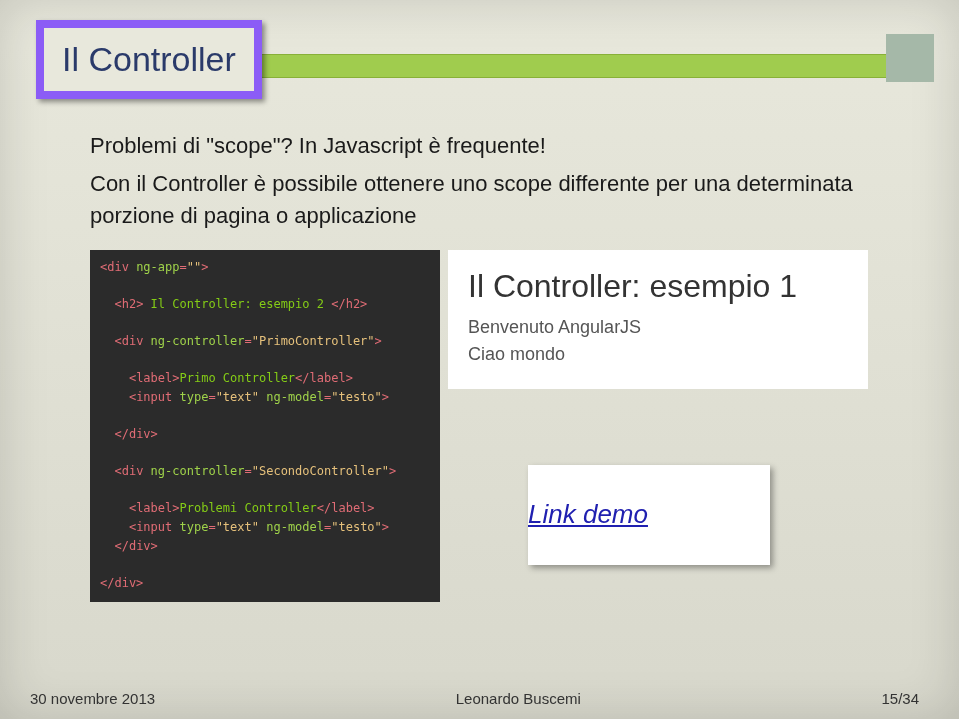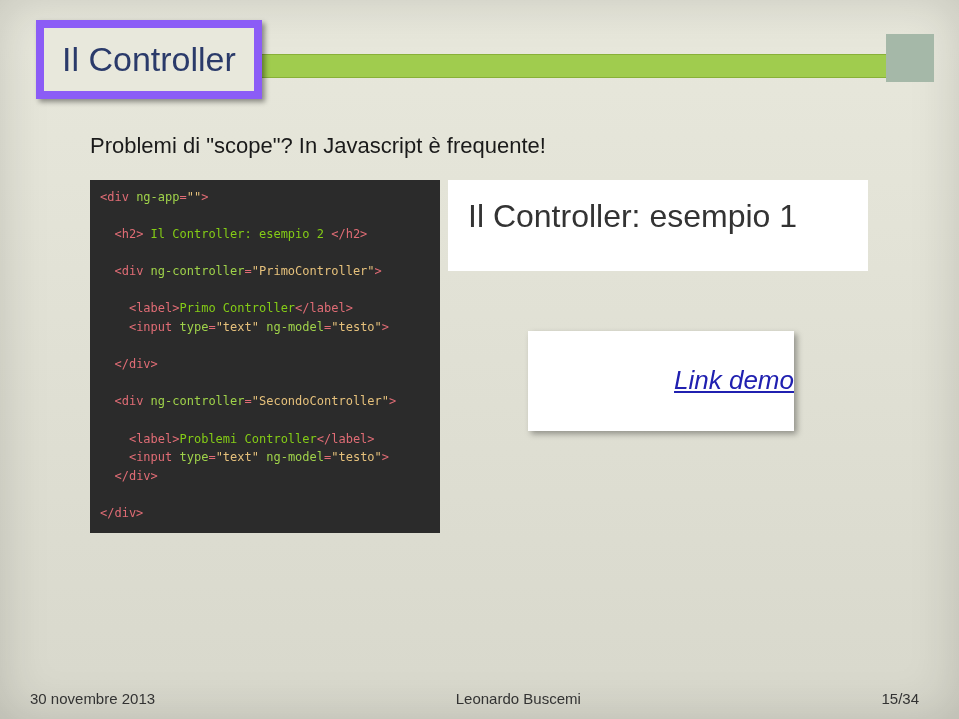--- a/index.html
+++ b/index.html
@@ -105,28 +105,28 @@
     color: #555;
     margin-bottom: 6px;
   }
   .output-panel .line2 {
     font-family: "Segoe UI", Arial, sans-serif;
     font-size: 18px;
     color: #555;
   }
   .link-demo-box {
     background: #fff;
-    margin-top: 60px;
+    margin-top: 76px;
     margin-left: 80px;
-    width: 266px;
+    width: 242px;
     height: 100px;
     box-shadow: 3px 3px 6px rgba(0,0,0,0.35);
     display: flex;
     align-items: center;
-    justify-content: flex-end;
+    justify-content: flex-start;
   }
   .link-demo-box a {
     font-family: Verdana, Arial, sans-serif;
     font-style: italic;
     font-size: 26px;
     color: #2020b0;
     text-decoration: underline;
   }
   .footer {
     position: absolute;
@@ -145,20 +145,21 @@
 
 <div class="decor-square"></div>
 <div class="green-bar"></div>
 
 <div class="title-box">
   <h1>Il Controller</h1>
 </div>
 
 <div class="content">
   <p>Problemi di "scope"? In Javascript è frequente!</p>
+  <p>Con il Controller è possibile ottenere uno scope differente per una determinata porzione di pagina o applicazione</p>
 
   <div class="panels">
     <div class="code-panel" id="code-panel"><span class="tag">&lt;div </span><span class="attr">ng-app</span><span class="tag">=</span><span class="str">""</span><span class="tag">&gt;</span>
 
 <span class="txt">  </span><span class="tag">&lt;h2&gt;</span><span class="txt"> Il Controller: esempio 2 </span><span class="tag">&lt;/h2&gt;</span>
 
 <span class="txt">  </span><span class="tag">&lt;div </span><span class="attr">ng-controller</span><span class="tag">=</span><span class="str">"PrimoController"</span><span class="tag">&gt;</span>
 
 <span class="txt">    </span><span class="tag">&lt;label&gt;</span><span class="txt">Primo Controller</span><span class="tag">&lt;/label&gt;</span>
 <span class="txt">    </span><span class="tag">&lt;input </span><span class="attr">type</span><span class="tag">=</span><span class="str">"text"</span><span class="txt"> </span><span class="attr">ng-model</span><span class="tag">=</span><span class="str">"testo"</span><span class="tag">&gt;</span>
@@ -168,20 +169,22 @@
 <span class="txt">  </span><span class="tag">&lt;div </span><span class="attr">ng-controller</span><span class="tag">=</span><span class="str">"SecondoController"</span><span class="tag">&gt;</span>
 
 <span class="txt">    </span><span class="tag">&lt;label&gt;</span><span class="txt">Problemi Controller</span><span class="tag">&lt;/label&gt;</span>
 <span class="txt">    </span><span class="tag">&lt;input </span><span class="attr">type</span><span class="tag">=</span><span class="str">"text"</span><span class="txt"> </span><span class="attr">ng-model</span><span class="tag">=</span><span class="str">"testo"</span><span class="tag">&gt;</span>
 <span class="txt">  </span><span class="tag">&lt;/div&gt;</span>
 
 <span class="tag">&lt;/div&gt;</span></div>
     <div class="right-col">
       <div class="output-panel">
         <h2>Il Controller: esempio 1</h2>
+        <div class="line1">Benvenuto AngularJS</div>
+        <div class="line2">Ciao mondo</div>
       </div>
       <div class="link-demo-box">
         <a href="#">Link demo</a>
       </div>
     </div>
   </div>
 </div>
 
 <div class="footer">
   <span>30 novembre 2013</span>

